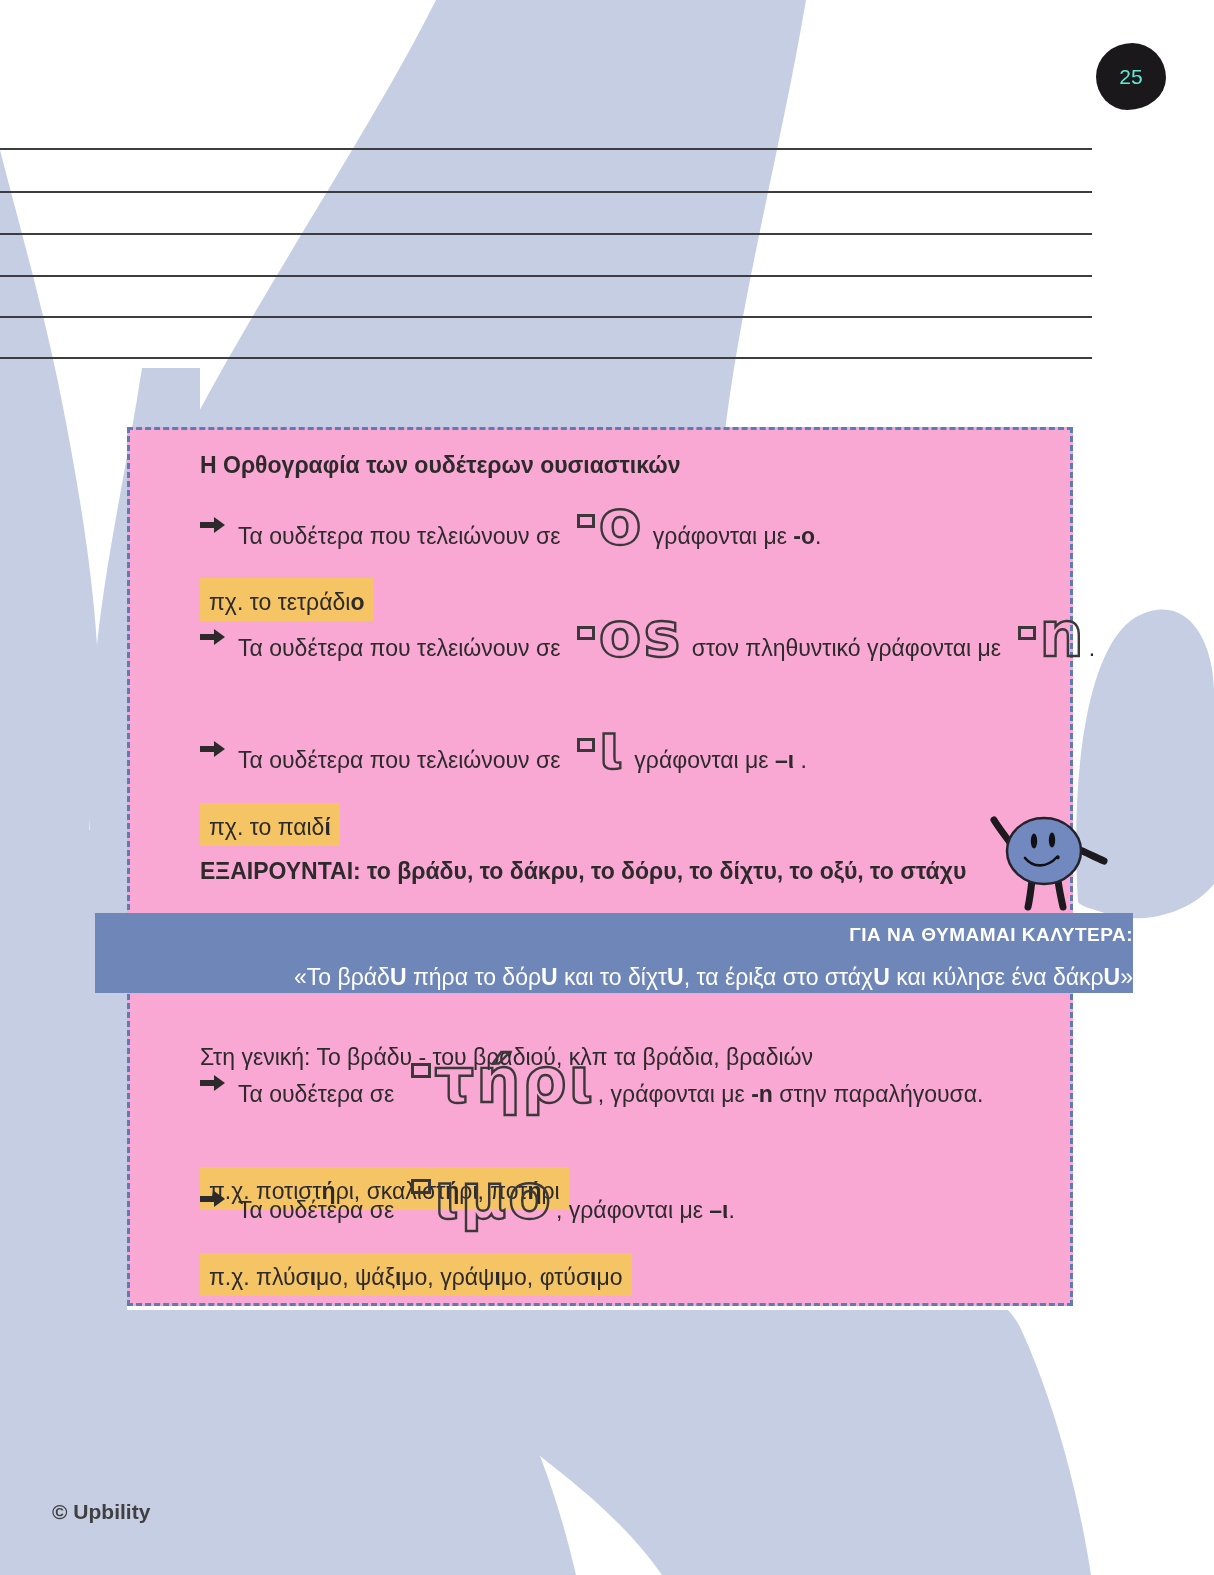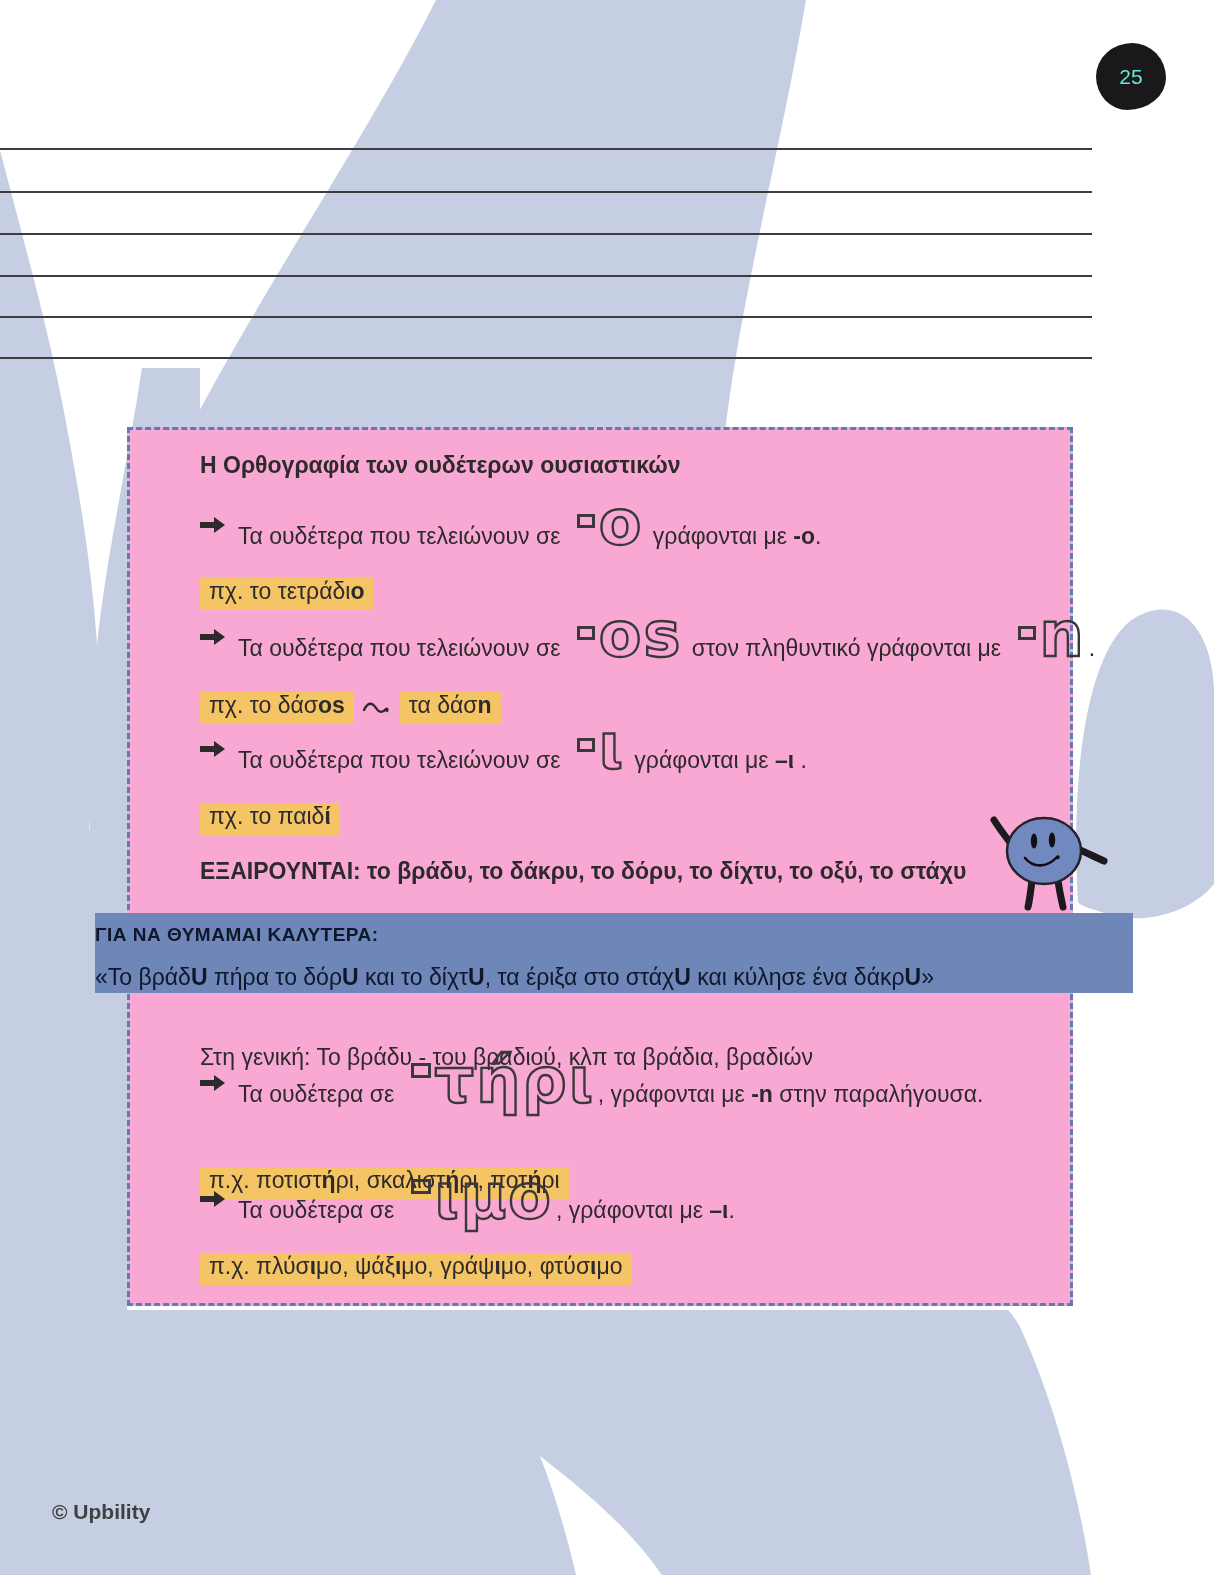--- a/index.html
+++ b/index.html
@@ -37,21 +37,21 @@
   .rF{top:294px;}
   .rG{top:373px;}
   .rH{top:428px;font-weight:700;}
   .rI{top:598px;margin-top:16px;}
   .rJ{top:628px;}
   .rK{top:713px;margin-top:24px;}
   .rL{top:744px;}
   .rM{top:823px;}
   .b{font-weight:700;}
   
-  .hl{background:#f5c464;padding:0 9px 6px 9px;display:inline-block;}
+  .hl{background:#f5c464;padding:11px 9px 6px 9px;display:inline-block;}
   
   .hw{
     font-family:"DejaVu Sans",sans-serif;font-weight:700;
     font-size:62px;line-height:0.75;letter-spacing:2px;
     color:#3b383a;margin:0 3px;
   }
   .hw.lg{font-size:62px;}
   @supports (-webkit-text-stroke: 2px black){
     .hw{-webkit-text-stroke:2.4px #3b383a;color:transparent;}
   }
@@ -62,21 +62,21 @@
   
   .arrow{display:inline-flex;align-items:center;margin-right:13px;flex:none;}
   .a-bar{width:15px;height:6px;background:#2d2a2b;}
   .a-tip{width:0;height:0;border-left:11px solid #2d2a2b;
          border-top:8px solid transparent;border-bottom:8px solid transparent;margin-left:-1px;}
   
   .squig{display:inline-block;margin:0 8px;vertical-align:-2px;}
   
   .banner{
     position:absolute;left:95px;top:913px;width:1038px;height:80px;z-index:4;
-    background:#6e86b8;color:#0f172a;text-align:left;
+    background:#6e86b8;color:#ffffff;text-align:right;
   }
   .banner-title{margin-top:11px;font-size:19px;font-weight:700;letter-spacing:0.5px;}
   .banner-quote{margin-top:18px;font-size:23px;}
   .banner-quote .b{font-weight:700;}
   
   #mascot{position:absolute;left:985px;top:800px;z-index:5;}
   
   .footer{
     position:absolute;left:52px;top:1500px;z-index:4;
     color:#404040;font-weight:700;font-size:21px;
@@ -126,29 +126,20 @@
   </div>
 
   <div class="row rD">
     <span class="arrow">
         <span class="a-bar"></span>
         <span class="a-tip"></span>
       </span>
     <span class="rich"><span>Τα ουδέτερα που τελειώνουν σε </span><span class="hd"></span><span class="hw">os</span><span> στον πληθυντικό γράφονται με </span><span class="hd"></span><span class="hw">n</span><span>.</span></span>
   </div>
 
-  <div class="row rE">
-    <span class="hl rich"><span>πχ. το δάσ</span><span class="b">os</span></span>
-    <span class="squig">
-      <svg width="30" height="16" viewBox="0 0 30 16">
-          <path d="M2 10 C6 2 10 2 14 8 C17 13 21 13 24 9 C25 8 26 9 25 11" fill="none" stroke="#2d2a2b" stroke-width="2.4" stroke-linecap="round"></path>
-        </svg>
-    </span>
-    <span class="hl rich"><span>τα δάσ</span><span class="b">n</span></span>
-  </div>
 
   <div class="row rF">
     <span class="arrow">
         <span class="a-bar"></span>
         <span class="a-tip"></span>
       </span>
     <span class="rich"><span>Τα ουδέτερα που τελειώνουν σε </span><span class="hd"></span><span class="hw">ι</span><span> γράφονται με </span><span class="b">–ι</span><span> .</span></span>
   </div>
 
   <div class="row rG">

